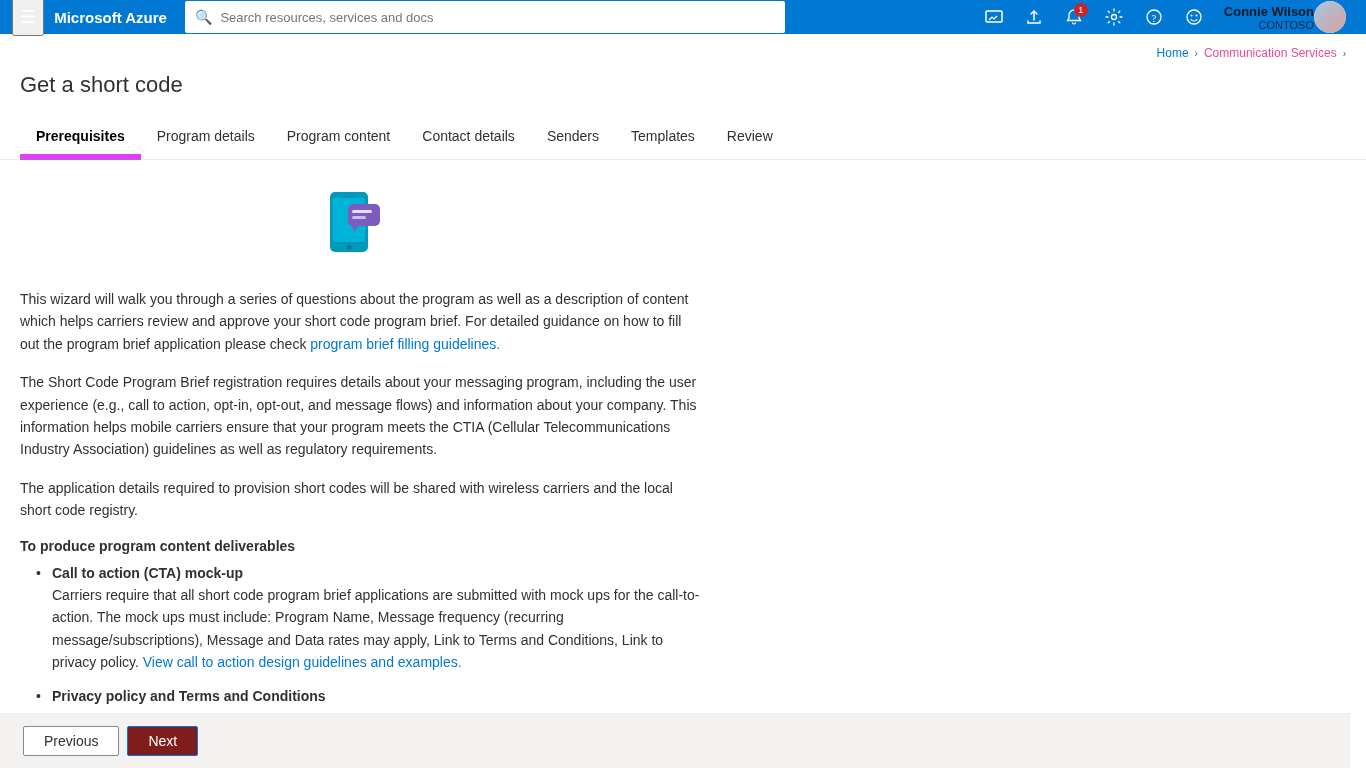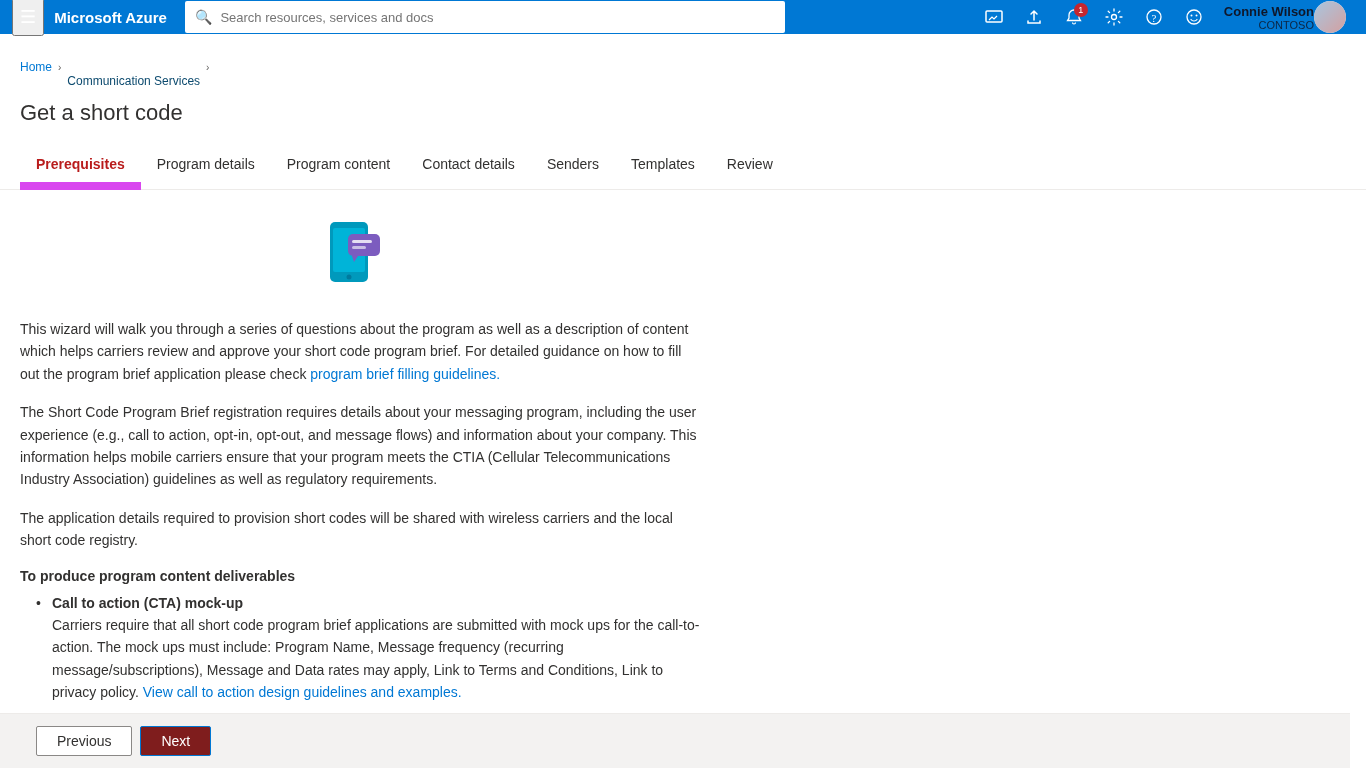--- a/index.html
+++ b/index.html
@@ -119,28 +119,29 @@
       flex-direction: column;
     }
 
     
     .breadcrumb {
       display: flex;
       align-items: center;
       padding: 12px 20px 6px;
       font-size: 12px;
       gap: 6px;
+      justify-content: flex-end;
     }
     .breadcrumb-link {
       color: #0078d4;
       text-decoration: none;
       cursor: pointer;
     }
     .breadcrumb-sep { color: #605e5c; font-size: 10px; }
-    .breadcrumb-current { color: #0c4a6e; margin-top: 28px; }
+    .breadcrumb-current { color: #ec4899; }
 
     
     .page-title {
       padding: 6px 20px 20px;
       font-size: 22px;
       font-weight: 300;
       color: #323130;
     }
 
     
@@ -153,22 +154,22 @@
     .tab {
       padding: 10px 16px;
       font-size: 14px;
       cursor: pointer;
       color: #323130;
       border-bottom: 2px solid transparent;
       margin-bottom: -1px;
       white-space: nowrap;
     }
     .tab.active {
-      color: #b91c1c;
-      border-bottom: 8px solid #d946ef;
+      color: #000000;
+      border-bottom: 6px solid #d946ef;
       font-weight: 600;
     }
 
     
     .main-content {
       flex: 1;
       padding: 24px 20px 80px;
       max-width: 720px;
       overflow-y: auto;
     }
@@ -230,21 +231,21 @@
     }
 
     
     .bottom-bar {
       position: fixed;
       bottom: 0;
       left: 0;
       right: 16px;
       background: #f3f2f1;
       border-top: 1px solid #edebe9;
-      padding: 12px 36px;
+      padding: 12px 23px;
       display: flex;
       gap: 8px;
       align-items: flex-start;
     }
     .btn-prev {
       background: #fff;
       border: 1px solid #8a8886;
       color: #323130;
       padding: 6px 20px;
       font-size: 14px;

